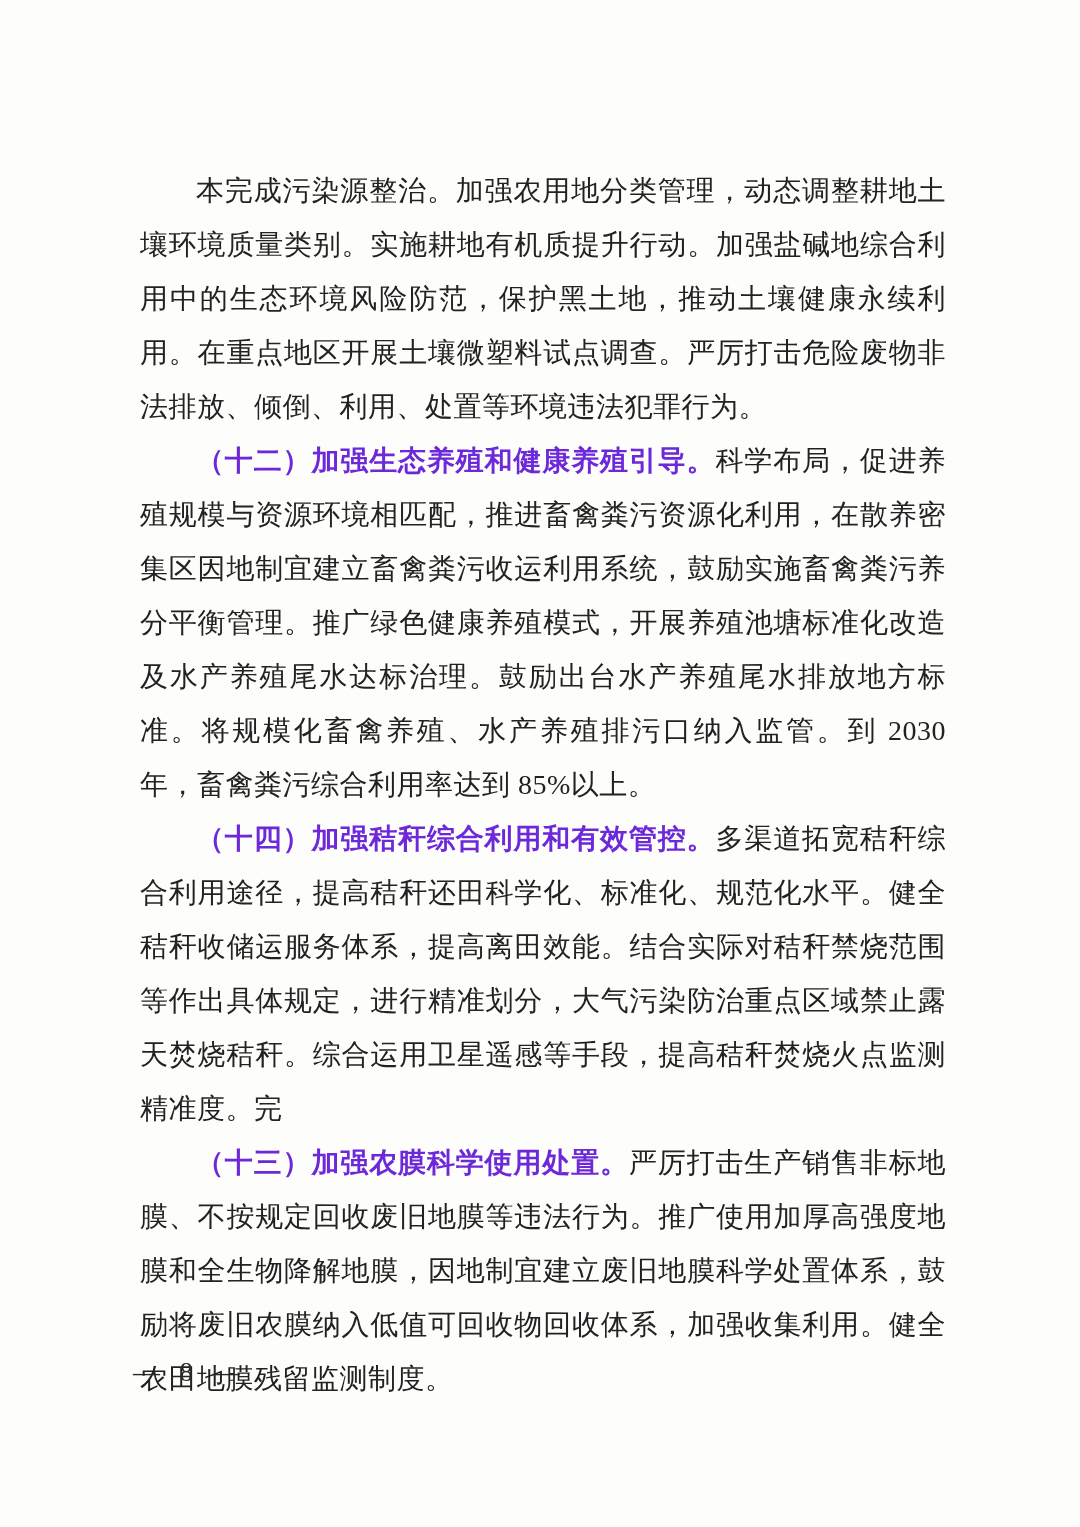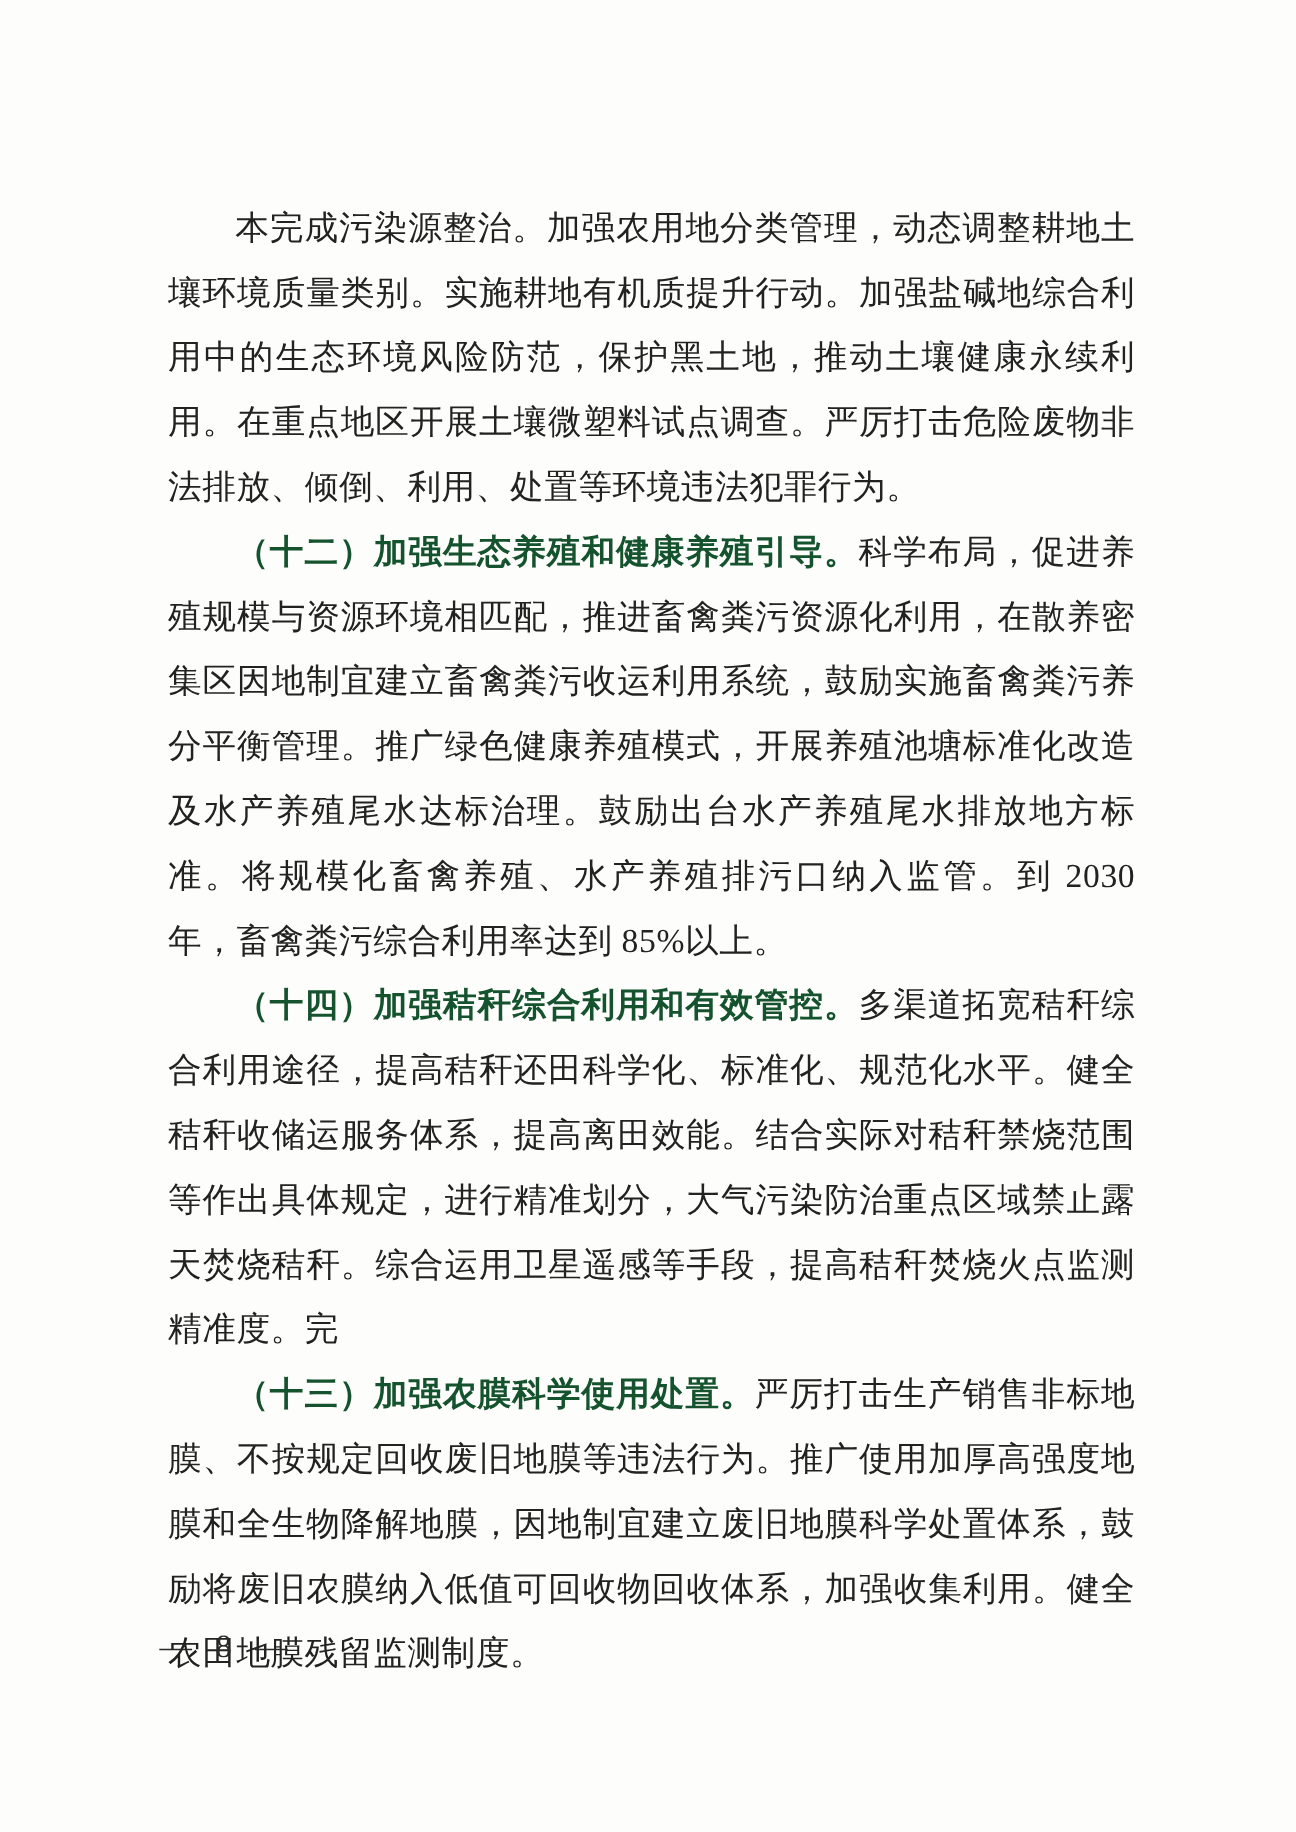--- a/index.html
+++ b/index.html
@@ -31,21 +31,21 @@
     padding: 0;
     font-size: 28px;
     line-height: 54px;
     text-align: justify;
     text-indent: 2em;
     letter-spacing: 0.5px;
     word-break: break-all;
   }
   .content p b {
     font-weight: 700;
-    color: #14532d;
+    color: #6d28d9;
   }
   .page-footer {
     position: absolute;
     left: 133px;
     top: 1352px;
     font-size: 27px;
     line-height: 40px;
     color: #2a2a2a;
     letter-spacing: 2px;
     white-space: pre;

